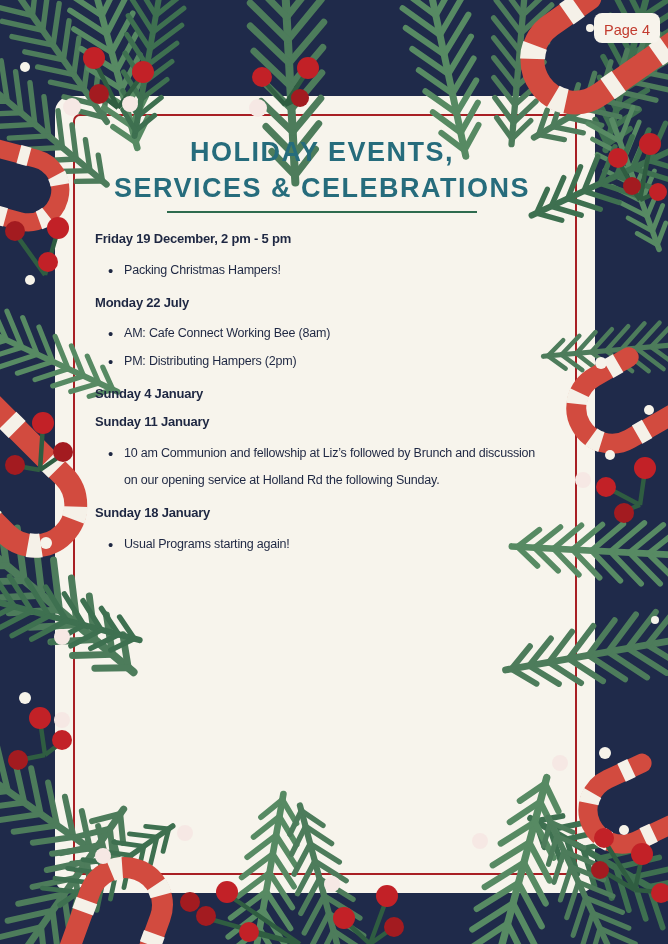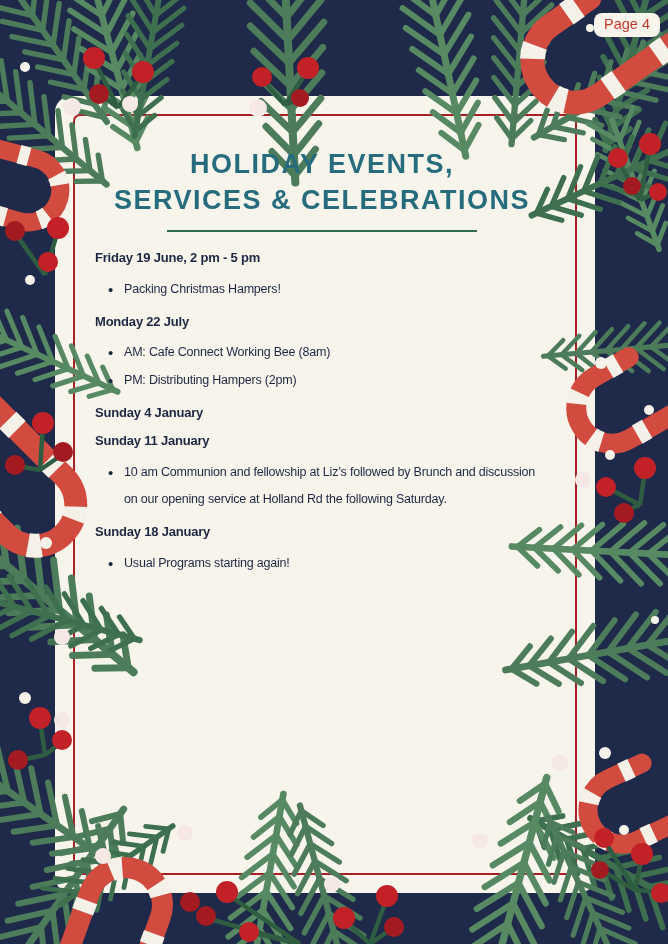--- a/index.html
+++ b/index.html
@@ -15,21 +15,21 @@
   .card-border{
     position:absolute;inset:18px;border:2px solid var(--borderRed,#A81F24);
     border-radius:7px;
   }
   .deco{position:absolute;left:0;top:0;pointer-events:none;}
   .content{
     position:absolute;left:55px;top:96px;width:540px;box-sizing:border-box;
     padding:38px 46px 0 40px;
   }
   .title{
-    margin:12px;text-align:center;color:var(--teal,#266C7C);
+    margin:0;text-align:center;color:var(--teal,#266C7C);
     font-size:27px;line-height:36px;font-weight:bold;letter-spacing:1.5px;
   }
   .title-underline{
     width:310px;height:2px;background:var(--underlineGreen,#2E6B4E);
     margin:5px auto 0;
   }
   .events{
     margin-top:12px;color:var(--ink,#1E2742);
     font-size:12.5px;letter-spacing:-0.2px;line-height:27.8px;
   }
@@ -39,21 +39,21 @@
   }
   .event ul{margin:4px;padding:0;list-style:none;}
   .event li{position:relative;padding-left:25px;}
   .event li::before{
     content:"\2022";position:absolute;left:9px;top:0;
     color:var(--ink,#1E2742);font-size:15px;
   }
   .page-badge{
     position:absolute;top:13px;right:8px;
     background:var(--card,#F7F4EC);color:var(--badgeRed,#C23B2E);
-    font-size:14.5px;line-height:21px;padding:1px 10px 2px;border-radius:8px;
+    font-size:14.5px;line-height:21px;padding:7px 10px 2px;border-radius:8px;
   }
   
   .br1{color:var(--green1,#4D7C5B);} .br2{color:var(--green2,#578A63);} .br3{color:var(--green3,#3E7050);}
   .stem{stroke:var(--stemGreen,#2F5D41);}
   .berry-b{fill:var(--berryBright,#C22127);} .berry-d{fill:var(--berryDark,#A31B20);}
   .snow{fill:var(--snow,#F6F3EA);} .pinkdot{fill:var(--pinkDot,#F6E8E4);}
   .cane-red{stroke:var(--caneRed,#D24B3F);} .cane-stripe{stroke:var(--caneStripe,#F5F1E8);}
 </style>
 </head>
 <body>
@@ -222,39 +222,39 @@
 
   <div class="content">
     <h1 class="title">
       <span>HOLIDAY EVENTS,</span><br>
       <span>SERVICES &amp; CELEBRATIONS</span>
     </h1>
     <div class="title-underline"></div>
 
     <div class="events">
       <section class="event">
-        <h2>Friday 19 June, 2 pm - 5 pm</h2>
+        <h2>Friday 19 December, 2 pm - 5 pm</h2>
         <ul>
           <li>Packing Christmas Hampers!</li>
         </ul>
       </section>
       <section class="event">
         <h2>Monday 22 July</h2>
         <ul>
           <li>AM: Cafe Connect Working Bee (8am)</li>
           <li>PM: Distributing Hampers (2pm)</li>
         </ul>
       </section>
       <section class="event">
         <h2>Sunday 4 January</h2>
       </section>
       <section class="event">
         <h2>Sunday 11 January</h2>
         <ul>
-          <li>10 am Communion and fellowship at Liz’s followed by Brunch and discussion on our opening service at Holland Rd the following Saturday.</li>
+          <li>10 am Communion and fellowship at Liz’s followed by Brunch and discussion on our opening service at Holland Rd the following Sunday.</li>
         </ul>
       </section>
       <section class="event">
         <h2>Sunday 18 January</h2>
       </section>
       <section class="event">
         <ul>
           <li>Usual Programs starting again!</li>
         </ul>
       </section>

